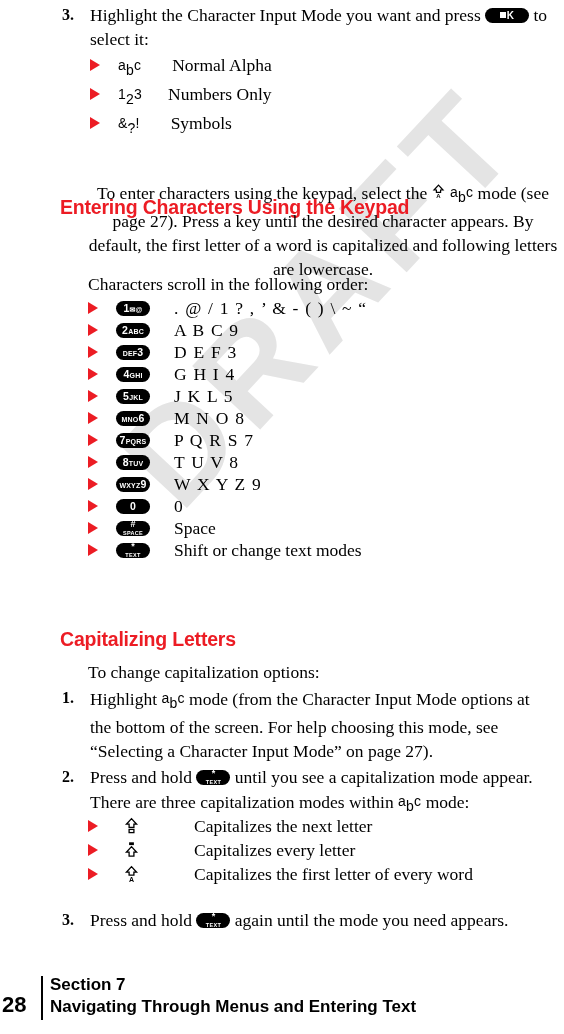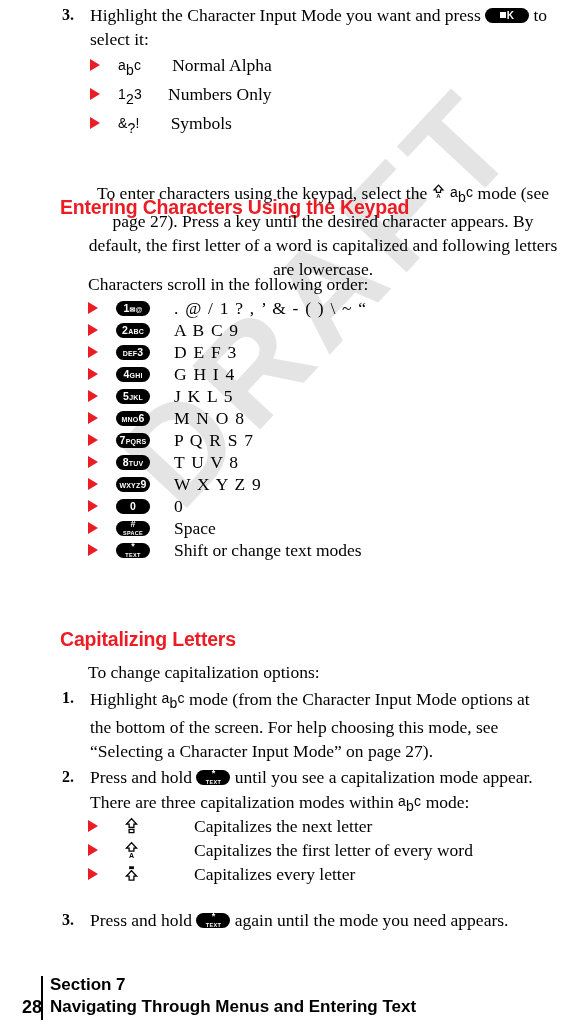--- a/index.html
+++ b/index.html
@@ -200,25 +200,25 @@
     bottom:14px;
     width:564px;
     z-index:3;
   }
   .footer-inner{
     position:relative;
     height:46px;
   }
   .pagenum{
     position:absolute;
-    left:22px;
+    left:2px;
     bottom:2px;
     font-family:"Liberation Sans", sans-serif;
     font-weight:bold;
-    font-size:18px;
+    font-size:22px;
   }
   .rule{
     position:absolute;
     left:41px;
     top:2px;
     width:2px;
     height:44px;
     background:#000;
   }
   .footer-lines{
@@ -461,38 +461,38 @@
         </span>
         <span class="bullet-text">Capitalizes the next letter</span>
       </div>
 
       <div class="bullet-row">
         <span class="tri">
             <i></i>
           </span>
         <span class="capicon">
           <svg width="15" height="18" viewBox="0 0 15 18">
+            <rect x="5.1" y="1.3" width="4.8" height="2.8" fill="#000"></rect>
+            <path d="M7.5 5.6 L12.6 11.2 L9.9 11.2 L9.9 15.2 L5.1 15.2 L5.1 11.2 L2.4 11.2 Z" fill="none" stroke="#000" stroke-width="1.3"></path>
+          </svg>
+        </span>
+        <span class="bullet-text">Capitalizes every letter</span>
+      </div>
+
+      <div class="bullet-row">
+        <span class="tri">
+            <i></i>
+          </span>
+        <span class="capicon">
+          <svg width="15" height="18" viewBox="0 0 15 18">
             <path d="M7.5 1.6 L12.6 7.2 L9.9 7.2 L9.9 10.2 L5.1 10.2 L5.1 7.2 L2.4 7.2 Z" fill="none" stroke="#000" stroke-width="1.3"></path>
             <text x="7.5" y="16.6" font-size="7" font-family="Liberation Sans, sans-serif" font-weight="bold" text-anchor="middle" fill="#000">A</text>
           </svg>
         </span>
         <span class="bullet-text">Capitalizes the first letter of every word</span>
-      </div>
-
-      <div class="bullet-row">
-        <span class="tri">
-            <i></i>
-          </span>
-        <span class="capicon">
-          <svg width="15" height="18" viewBox="0 0 15 18">
-            <rect x="5.1" y="1.3" width="4.8" height="2.8" fill="#000"></rect>
-            <path d="M7.5 5.6 L12.6 11.2 L9.9 11.2 L9.9 15.2 L5.1 15.2 L5.1 11.2 L2.4 11.2 Z" fill="none" stroke="#000" stroke-width="1.3"></path>
-          </svg>
-        </span>
-        <span class="bullet-text">Capitalizes every letter</span>
       </div>
     </div>
 
     <div class="step" style="position:absolute;left:60px;top:908px;width:495px;">
       <div class="step-num">3.</div>
       <div class="step-body">
         <span>Press and hold</span>
         <span class="key stack"><span class="top">*</span><span class="bot">TEXT</span></span>
         <span>again until the mode you need appears.</span>
       </div>

